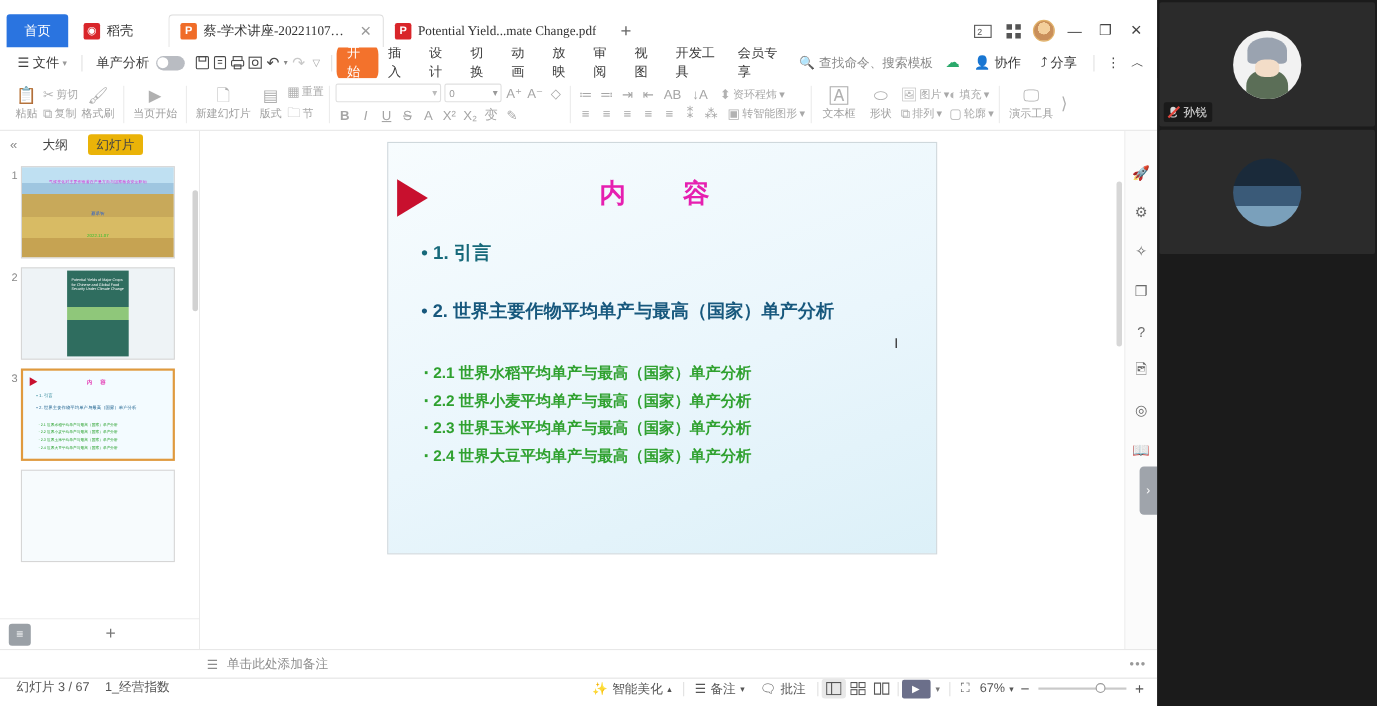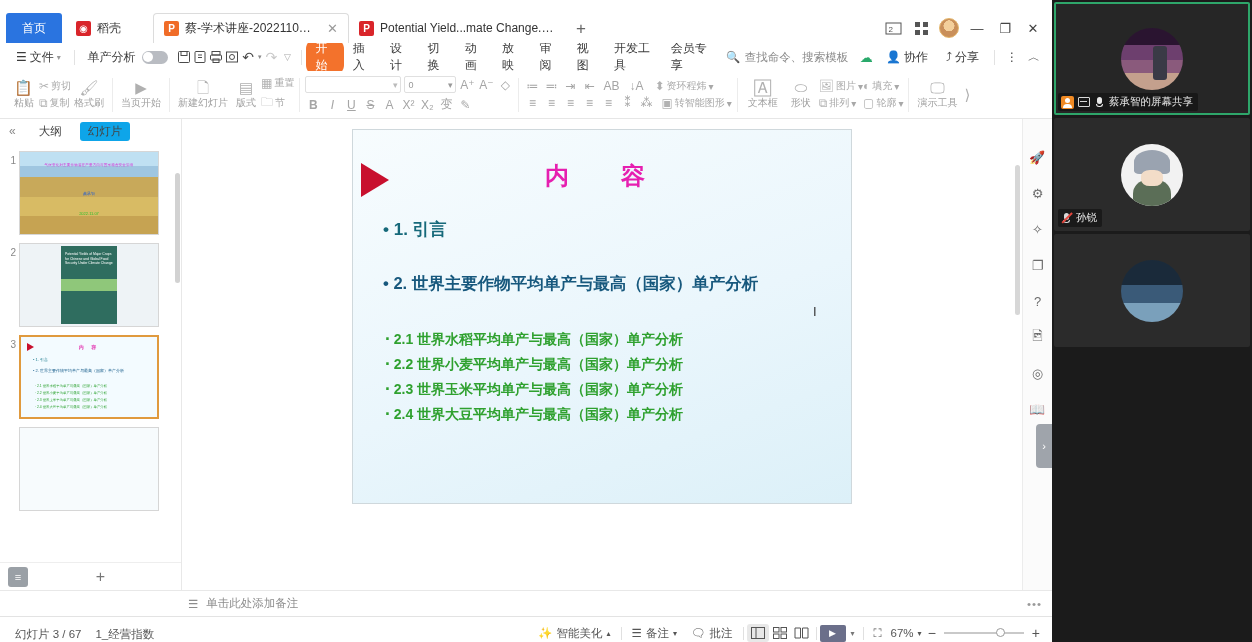--- a/index.html
+++ b/index.html
@@ -25,21 +25,21 @@
     width: 56px; height: 30px; background: #2a74e0; color: #fff;
     font-size: 12px; display: flex; align-items: center; justify-content: center;
     border-radius: 3px 3px 0 0; margin-left: 6px;
   }
   .tab {
     height: 30px; display: flex; align-items: center; gap: 6px;
     padding: 0 10px; font-size: 12px; color: #333; position: relative;
     border-radius: 4px 4px 0 0; max-width: 215px;
   }
   .tab.active { background: #fff; border: 1px solid #dcdcdc; border-bottom: none; }
-  .tab .tname { white-space: nowrap; overflow: hidden; text-overflow: ellipsis; }
+  .tab .tname { white-space: nowrap; overflow: hidden; text-overflow: ellipsis; font-family: Liberation Serif, serif; }
   .tabicon {
     width: 15px; height: 15px; border-radius: 2px; flex: none;
     display: flex; align-items: center; justify-content: center;
     font-size: 10px; color: #fff; font-weight: bold;
   }
   .ti-red { background: #d9252a; }
   .ti-orange { background: #f06c28; }
   .ti-pdf { background: #d9252a; }
   .tab-close { font-size: 13px; color: #999; margin-left: 6px; }
   .tab-newbtn { font-size: 17px; color: #666; padding: 0 12px 4px 12px; }
@@ -100,21 +100,21 @@
   .fb { font-size: 12px; color: #a5a5a5; width: 16px; text-align: center; }
 
   
   .workarea { flex: 1; display: flex; position: relative; background: #fff; overflow: hidden; }
 
   .thumbpanel { width: 182px; background: #fff; display: flex; flex-direction: column;
     border-right: 1px solid #e8e8e8; position: relative; }
   .tp-head { height: 24px; display: flex; align-items: center; font-size: 11.5px; color: #444; padding-left: 4px; gap: 10px; }
   .tp-collapse { color: #888; font-size: 12px; padding: 0 5px; }
   .tp-tab { padding: 2px 8px; border-radius: 3px; }
-  .tp-tab.active { background: #0ea5e9; }
+  .tp-tab.active { background: #eab308; }
   .tp-list { flex: 1; overflow: hidden; padding-top: 4px; position: relative; }
   .thumb-row { display: flex; align-items: flex-start; padding: 4px 6px 4px 2px; gap: 3px; }
   .thumb-num { width: 14px; font-size: 10px; color: #888; text-align: right; padding-top: 4px; }
   .thumb {
     width: 140px; height: 84px; border: 1px solid #d6d6d6; background: #fff;
     position: relative; overflow: hidden; flex: none;
   }
   .thumb.sel { border: 2px solid #e09a3e; }
   .tp-scroll { position: absolute; right: 1px; top: 30px; width: 5px; height: 110px; background: #d2d2d2; border-radius: 3px; }
   .tp-bottom { height: 28px; display: flex; align-items: center; justify-content: space-between;
@@ -177,21 +177,21 @@
     background: #9fa4ab; color: #fff; border-radius: 4px 0 0 4px;
     display: flex; align-items: center; justify-content: center; font-size: 11px; }
 
   
   .notesbar { height: 26px; border-top: 1px solid #e8e8e8; display: flex; align-items: center;
     gap: 8px; padding-left: 188px; font-size: 11.5px; color: #8d8d8d; background: #fff; }
   .notes-dots { margin-left: auto; padding-right: 10px; color: #999; letter-spacing: 1px; }
 
   
   .statusbar { height: 26px; background: #fff; border-top: 1px solid #e3e3e3;
-    display: flex; align-items: flex-end; font-size: 11.5px; color: #555; padding: 0 8px; }
+    display: flex; align-items: flex-start; font-size: 11.5px; color: #555; padding: 0 8px; }
   .sb-item { display: flex; align-items: center; gap: 4px; padding: 0 7px; white-space: nowrap; }
   .sb-sep { width: 1px; height: 13px; background: #e0e0e0; margin: 0 3px; }
   .sb-right { margin-left: auto; display: flex; align-items: center; }
   .view-btn { width: 22px; height: 18px; display: flex; align-items: center; justify-content: center; color: #555; }
   .view-btn.active { background: #e8e8e8; border-radius: 3px; }
   .play-btn { width: 26px; height: 17px; background: #6b6f8a; color: #fff; border-radius: 2px;
     display: flex; align-items: center; justify-content: center; font-size: 9px; }
   .zoom-slider { display: flex; align-items: center; gap: 0; margin: 0 4px; }
   .zs-track { width: 80px; height: 1.5px; background: #c9c9c9; position: relative; }
   .zs-knob { position: absolute; left: 52px; top: -4px; width: 9px; height: 9px; border-radius: 50%;
@@ -725,32 +725,20 @@
         </div>
         <div class="sb-item" style="padding:0 4px;font-size:14px;">
             <span>+</span>
           </div>
       </div>
     </div>
   </div>
 
   <div id="meeting">
 
-    <div class="vtile first tile-active">
-      <div class="vavatar av-presenter"></div>
-      <div class="vlabel">
-        <span class="host-ic"></span>
-        <span class="share-ic"></span>
-        <span class="mic-on">
-            <span class="body"></span>
-            <span class="stand"></span>
-          </span>
-        <span class="nm">蔡承智的屏幕共享</span>
-      </div>
-    </div>
 
 
 
 
     <div class="vtile">
       <div class="vavatar av-hood">
         <span class="hat"></span>
           <span class="body2"></span>
           <span class="face2"></span>
       </div>

